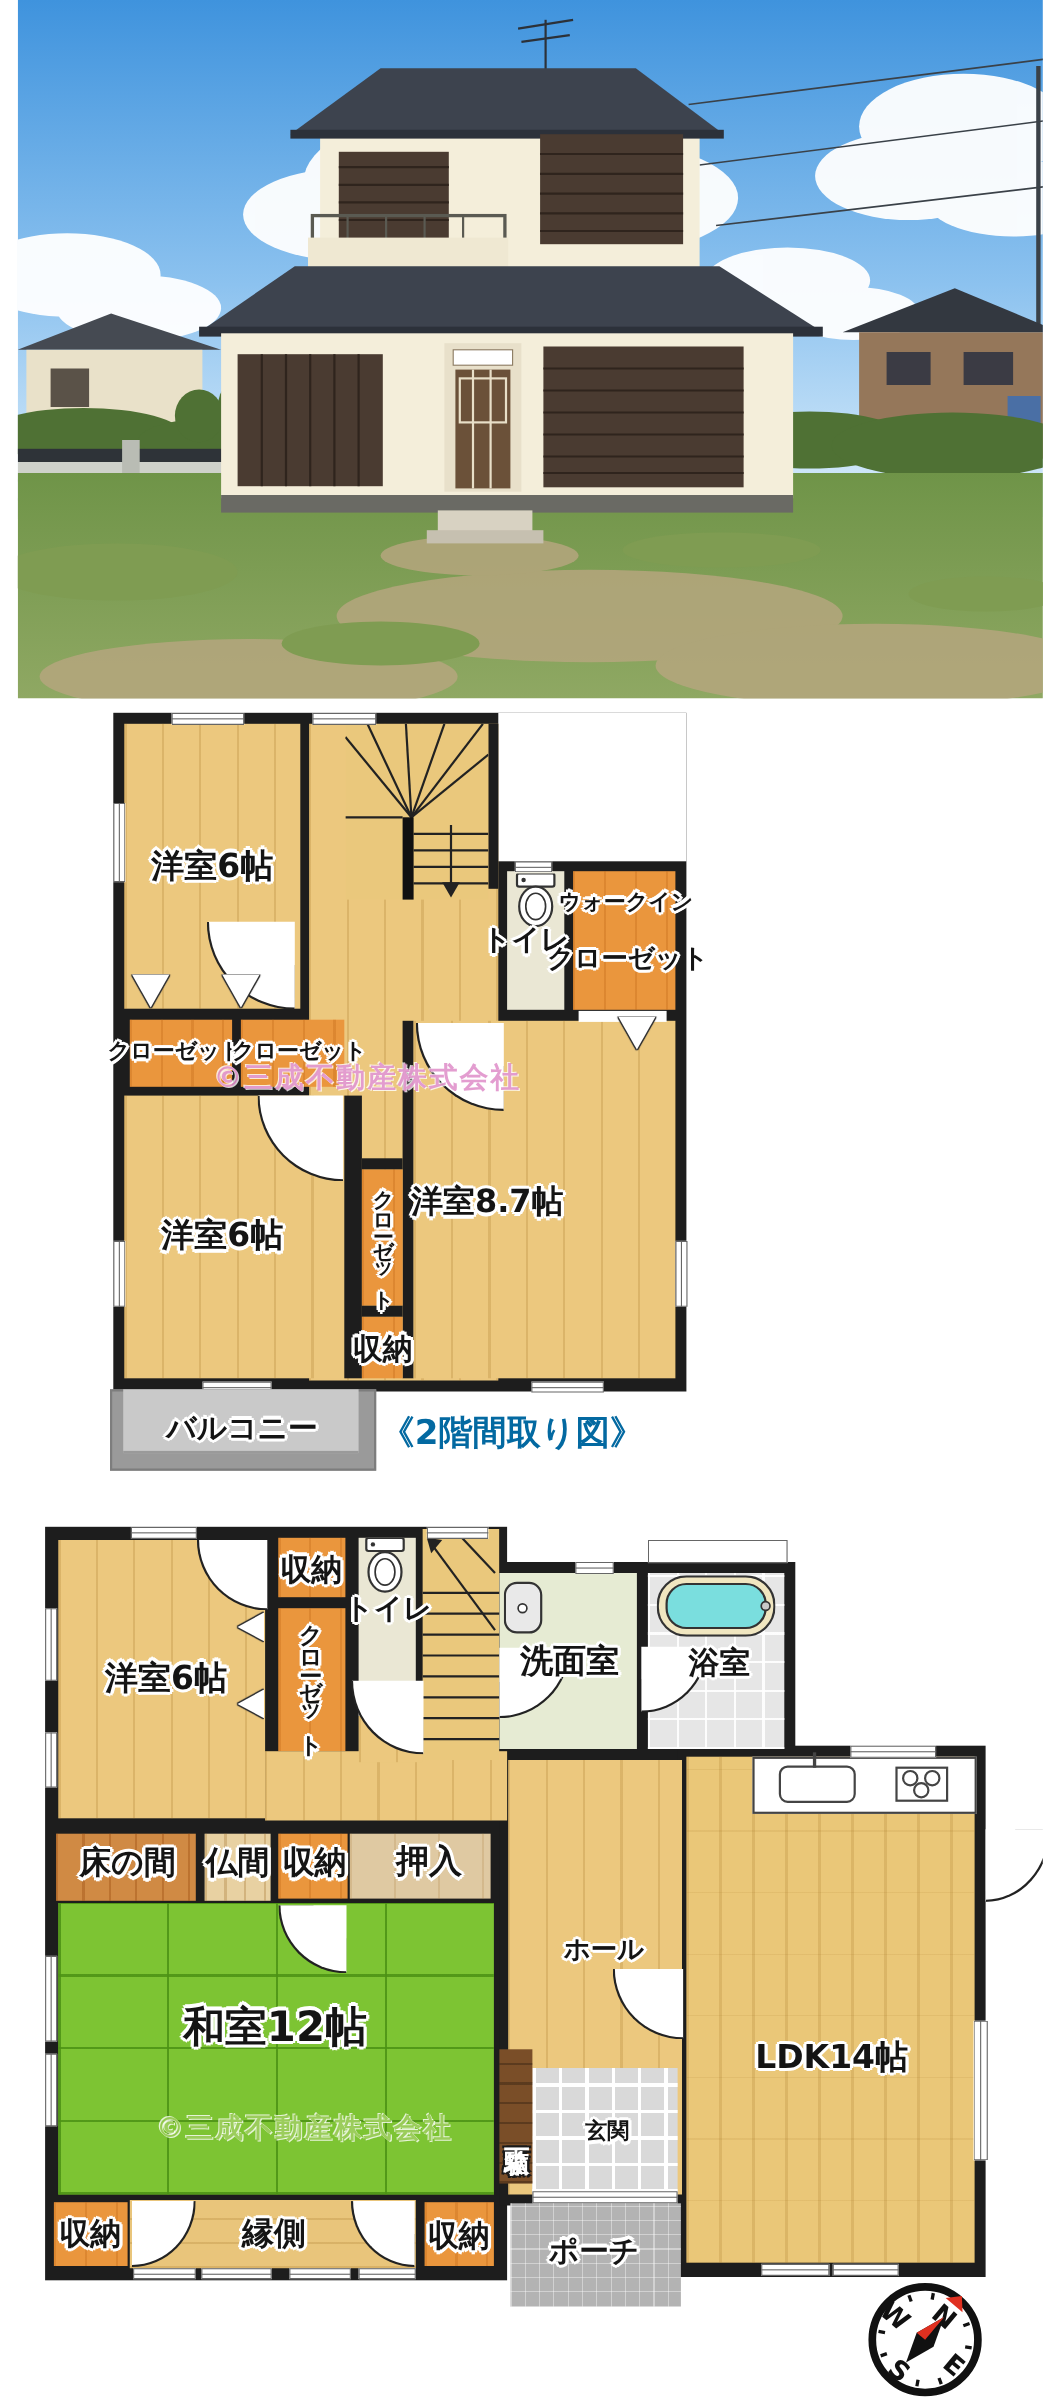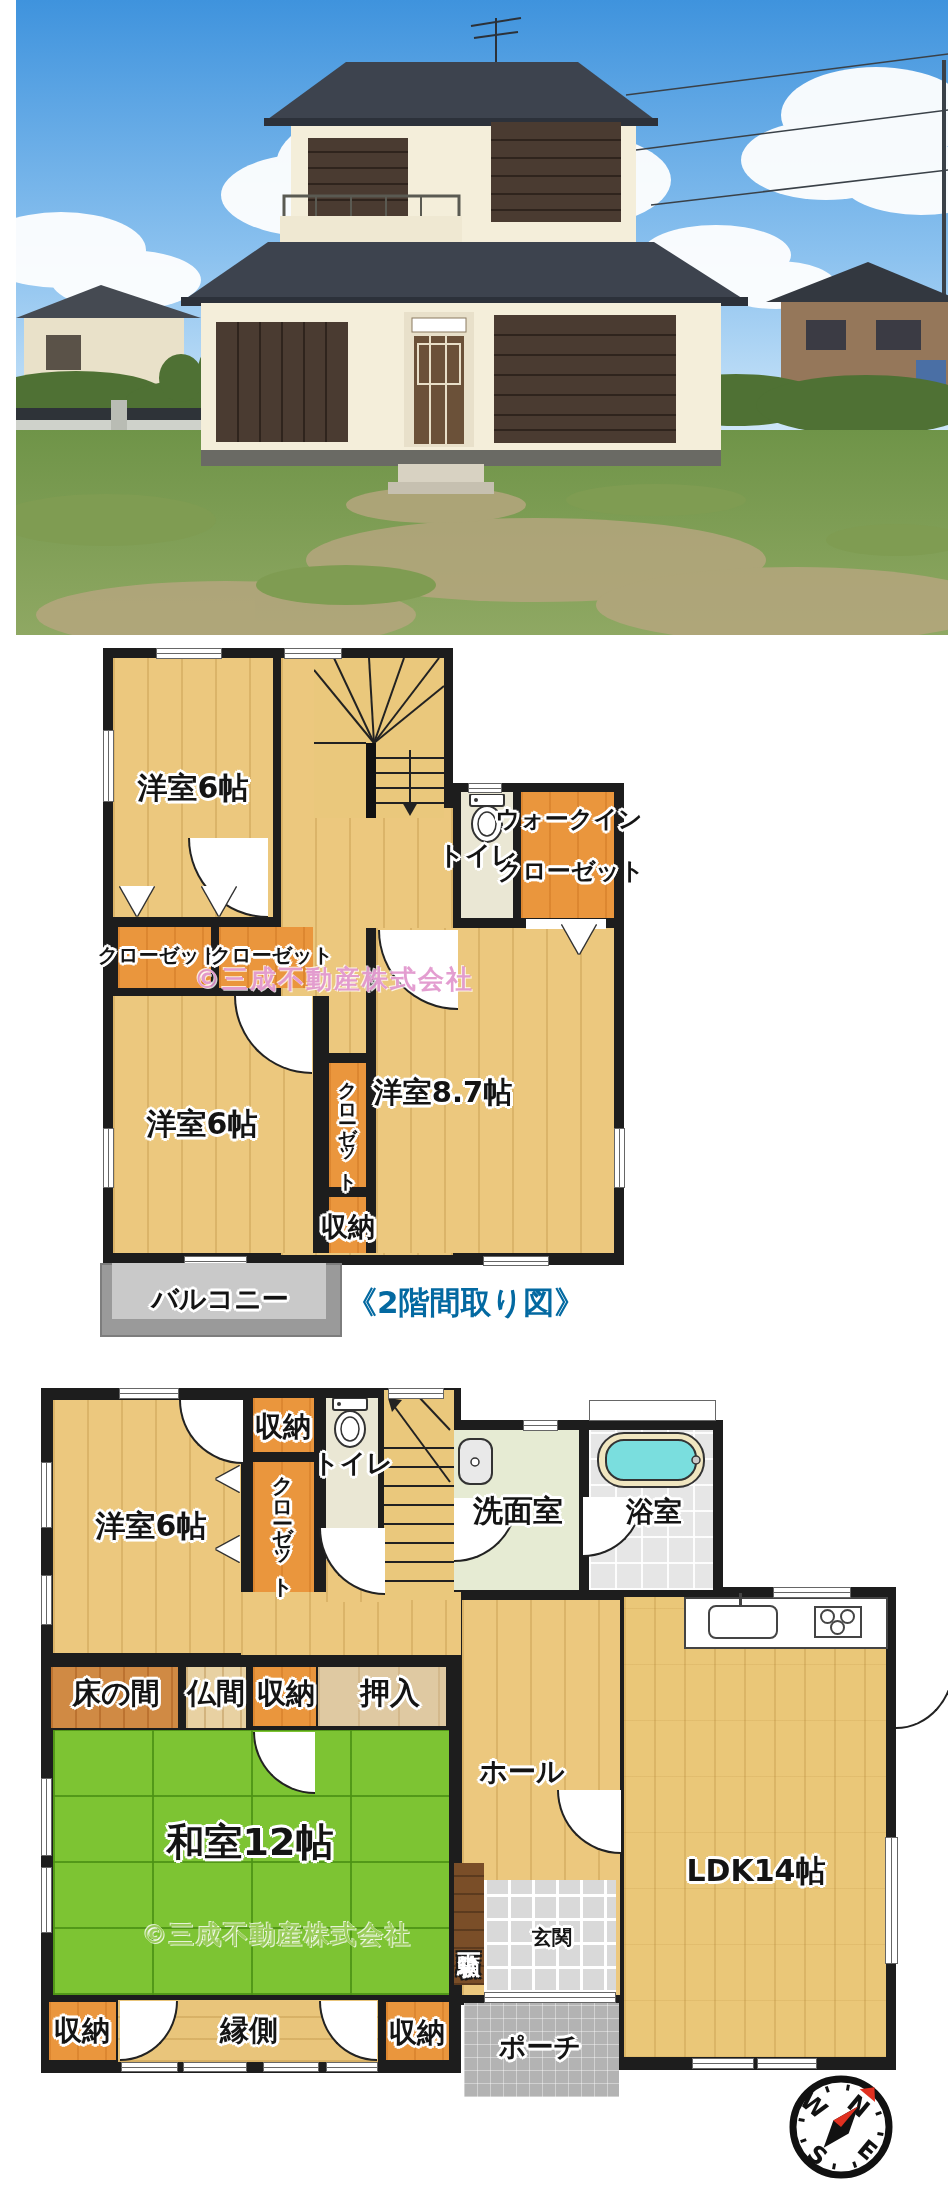--- a/index.html
+++ b/index.html
@@ -277,21 +277,21 @@
   <div class="win winv" style="left:598px;top:1128px;width:11px;height:60px"></div>
   <div class="win winh" style="left:168px;top:1256px;width:63px;height:10px"></div>
   <div class="win winh" style="left:467px;top:1256px;width:66px;height:10px"></div>
   <div class="win winh" style="left:452px;top:783px;width:34px;height:10px"></div>
 
   <div class="abs" style="left:84px;top:1263px;width:238px;height:70px;background:#9a9a9a;border:2px solid #7d7d7d"></div>
   <div class="abs" style="left:96px;top:1263px;width:214px;height:56px;background:#c9c9c9;border-bottom:2px solid #9a9a9a"></div>
 
   <div class="lbl" style="left:97px;top:770px;width:160px;height:36px;font-size:30px">洋室6帖</div>
   <div class="lbl" style="left:420px;top:840px;width:84px;height:30px;font-size:26px">トイレ</div>
-  <div class="lbl" style="left:493px;top:805px;width:120px;height:28px;font-size:24px">ウォークイン</div>
+  <div class="lbl" style="left:493px;top:805px;width:120px;height:28px;font-size:20px">ウォークイン</div>
   <div class="lbl" style="left:493px;top:857px;width:124px;height:28px;font-size:24px">クローゼット</div>
   <div class="lbl" style="left:86px;top:942px;width:114px;height:26px;font-size:20px">クローゼット</div>
   <div class="lbl" style="left:196px;top:942px;width:120px;height:26px;font-size:20px">クローゼット</div>
   <div class="lbl" style="left:108px;top:1106px;width:156px;height:36px;font-size:30px">洋室6帖</div>
   <div class="lbl vlbl" style="left:312px;top:1056px;width:40px;height:138px;font-size:19px">クローゼット</div>
   <div class="lbl" style="left:300px;top:1210px;width:64px;height:32px;font-size:27px">収納</div>
   <div class="lbl" style="left:355px;top:1074px;width:144px;height:36px;font-size:29px">洋室8.7帖</div>
   <div class="lbl" style="left:136px;top:1282px;width:136px;height:32px;font-size:27px">バルコニー</div>
   <div class="wm wm2" style="left:178px;top:962px">©三成不動産株式会社</div>
   <div class="title" style="left:330px;top:1282px">《2階間取り図》</div>
@@ -397,21 +397,21 @@
   <div class="lbl" style="left:70px;top:1508px;width:130px;height:36px;font-size:30px">洋室6帖</div>
   <div class="lbl" style="left:230px;top:1411px;width:74px;height:32px;font-size:28px">収納</div>
   <div class="lbl vlbl" style="left:246px;top:1452px;width:40px;height:146px;font-size:21px">クローゼット</div>
   <div class="lbl" style="left:296px;top:1448px;width:82px;height:30px;font-size:26px">トイレ</div>
   <div class="lbl" style="left:448px;top:1494px;width:108px;height:34px;font-size:30px">洗面室</div>
   <div class="lbl" style="left:603px;top:1496px;width:70px;height:32px;font-size:28px">浴室</div>
   <div class="lbl" style="left:46px;top:1676px;width:108px;height:34px;font-size:29px">床の間</div>
   <div class="lbl" style="left:164px;top:1676px;width:72px;height:34px;font-size:29px">仏間</div>
   <div class="lbl" style="left:234px;top:1676px;width:72px;height:34px;font-size:29px">収納</div>
   <div class="lbl" style="left:336px;top:1676px;width:76px;height:34px;font-size:30px">押入</div>
-  <div class="lbl" style="left:455px;top:1756px;width:102px;height:32px;font-size:28px">ホール</div>
+  <div class="lbl" style="left:482px;top:1756px;width:102px;height:32px;font-size:24px">ホール</div>
   <div class="lbl" style="left:162px;top:1824px;width:144px;height:36px;font-size:38px">和室12帖</div>
   <div class="lbl" style="left:666px;top:1853px;width:148px;height:36px;font-size:30px">LDK14帖</div>
   <div class="lbl vlbl wlbl" style="left:438px;top:1886px;width:30px;height:100px;font-size:23px">下駄箱</div>
   <div class="lbl" style="left:502px;top:1921px;width:68px;height:32px;font-size:20px">玄関</div>
   <div class="lbl" style="left:31px;top:2014px;width:70px;height:34px;font-size:28px">収納</div>
   <div class="lbl" style="left:198px;top:2013px;width:70px;height:34px;font-size:29px">縁側</div>
   <div class="lbl" style="left:366px;top:2016px;width:70px;height:34px;font-size:28px">収納</div>
   <div class="lbl" style="left:474px;top:2029px;width:100px;height:34px;font-size:27px">ポーチ</div>
   <div class="wm wm1" style="left:126px;top:1918px">©三成不動産株式会社</div>
 

